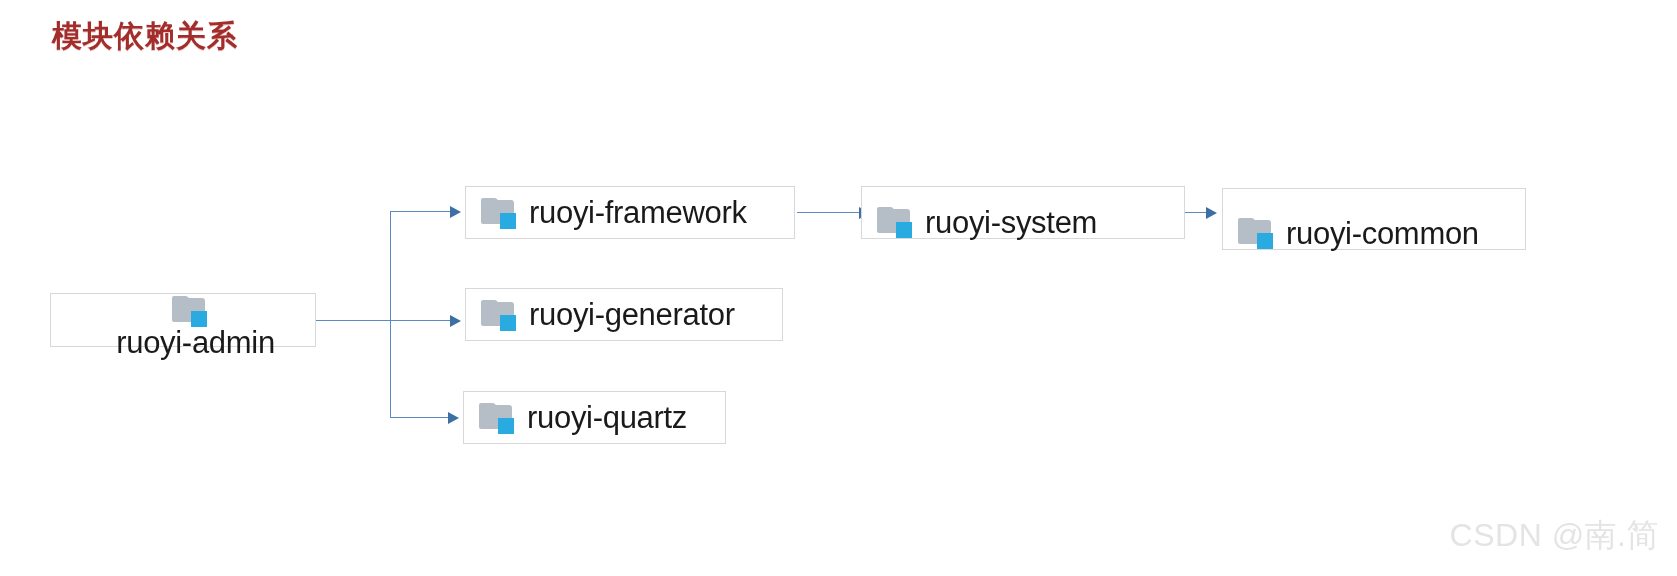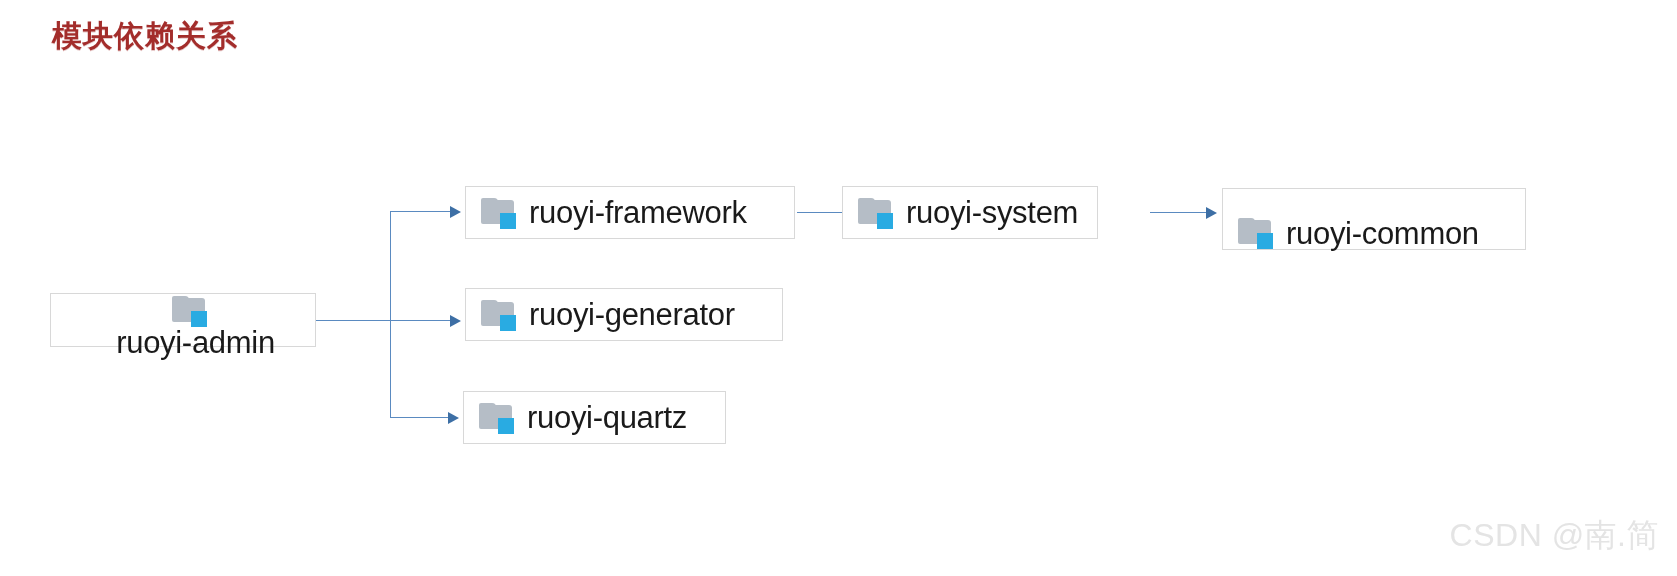--- a/index.html
+++ b/index.html
@@ -186,21 +186,21 @@
   <div class="node" style="left:463px; top:391px; width:263px; height:53px;">
     <span class="folder-icon">
       <span class="fld-back"></span>
         <span class="fld-tab"></span>
       <span class="fld-body"></span>
         <span class="fld-badge"></span>
     </span>
     <span class="node-label">ruoyi-quartz</span>
   </div>
 
-  <div class="node" style="left:842px; top:186px; width:256px; height:53px;">
+  <div class="node" style="left:861px; top:186px; width:324px; height:53px;align-items:flex-end;">
     <span class="folder-icon">
       <span class="fld-back"></span>
         <span class="fld-tab"></span>
       <span class="fld-body"></span>
         <span class="fld-badge"></span>
     </span>
     <span class="node-label">ruoyi-system</span>
   </div>
 
   <div class="node" style="left:1222px; top:188px; width:304px; height:62px;align-items:flex-end;">

